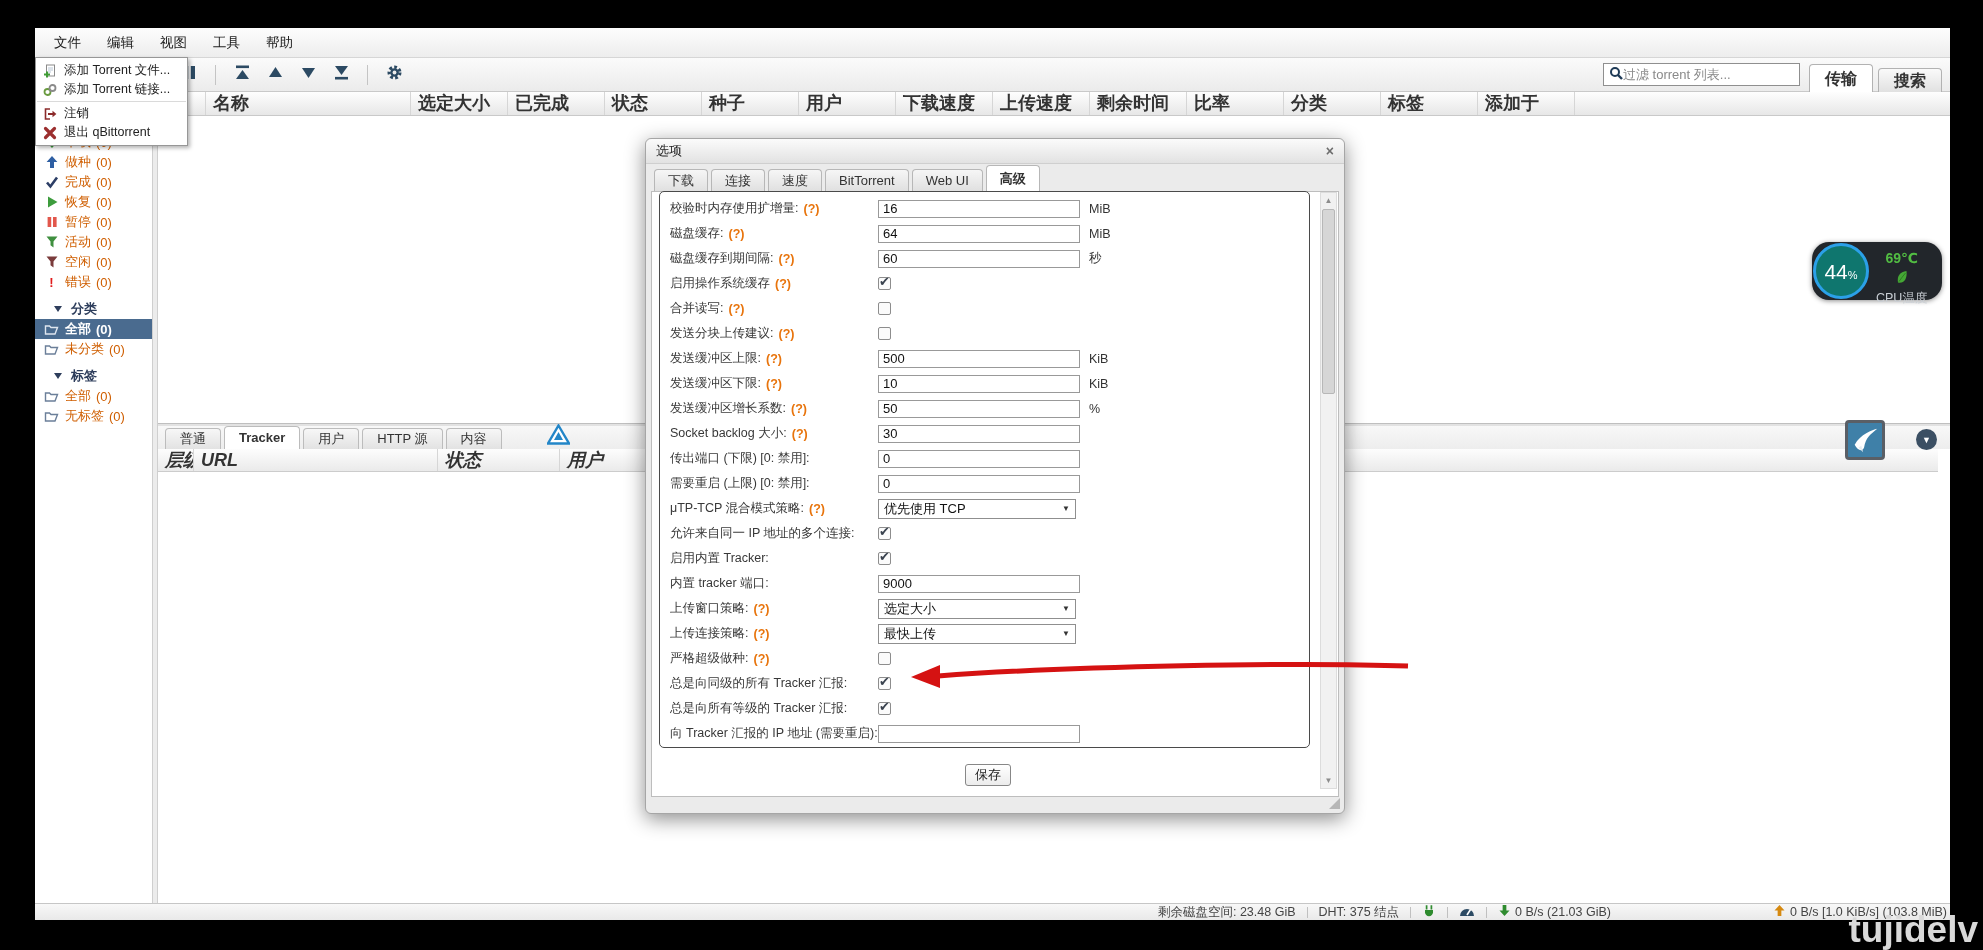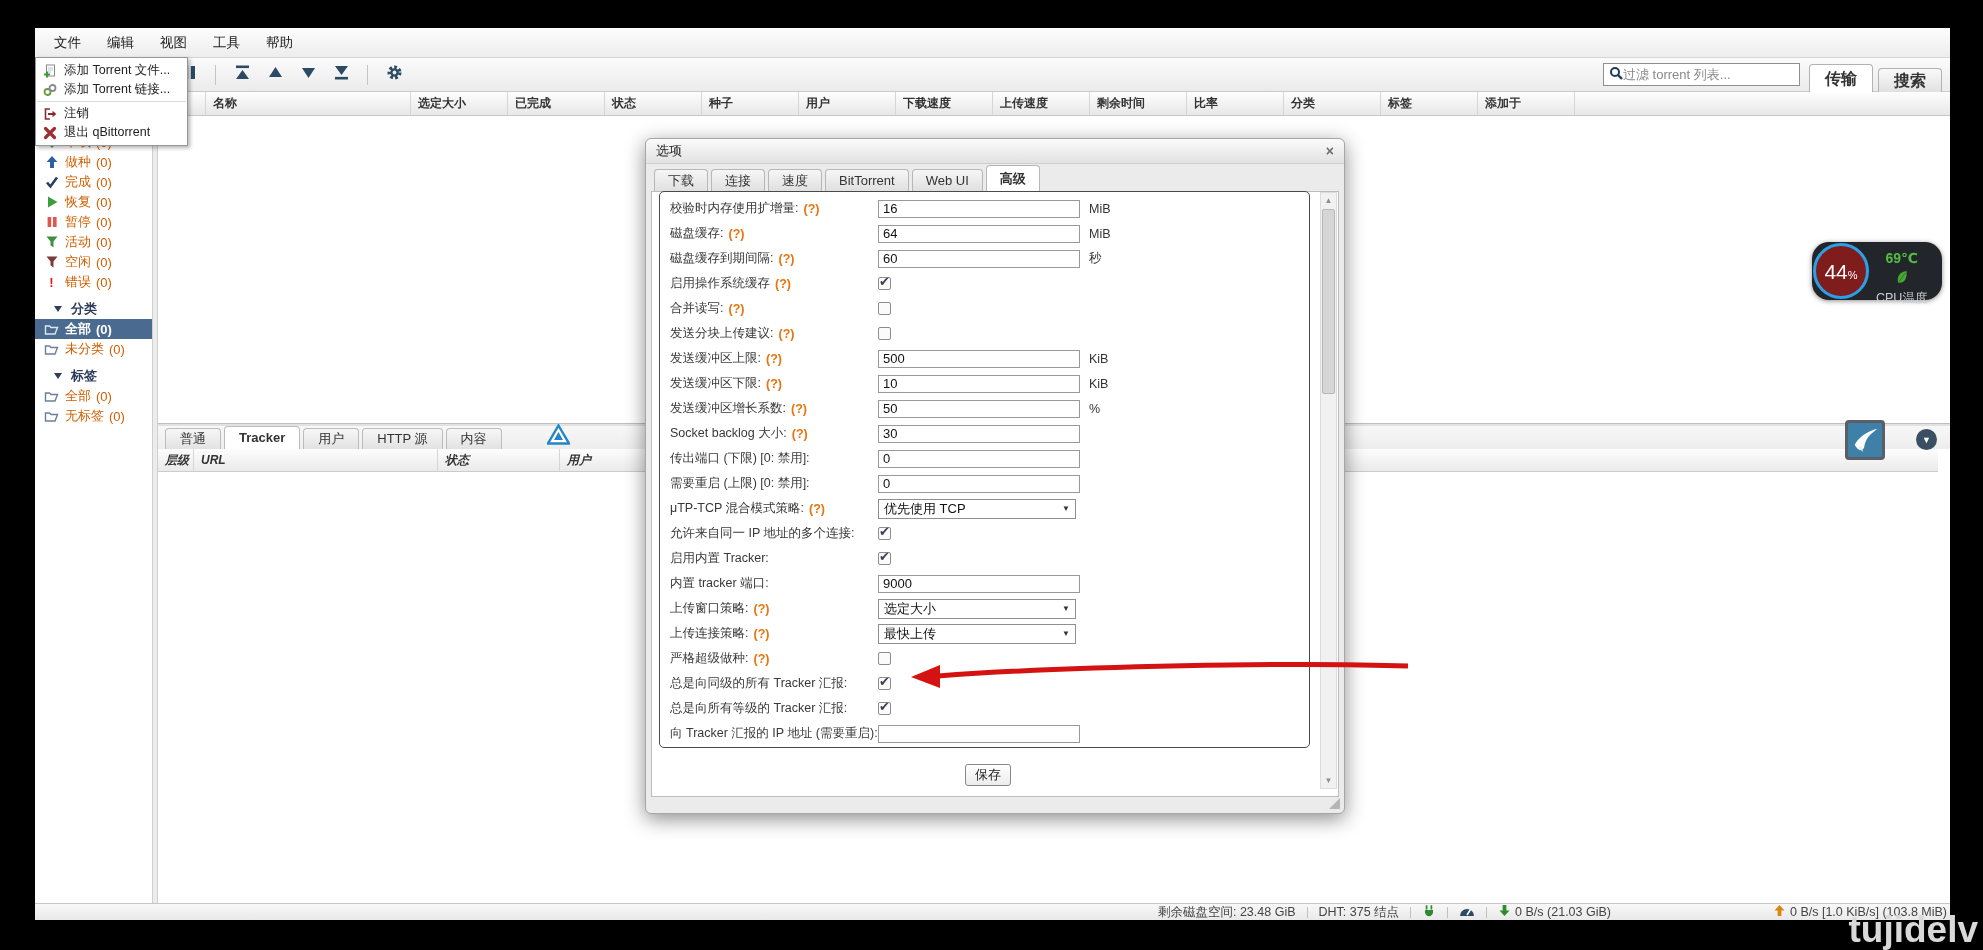--- a/index.html
+++ b/index.html
@@ -25,21 +25,21 @@
   .filterbox input { border:none; outline:none; font-size:13px; width:100%; color:#333; background:transparent;
     font-family:inherit; }
   .filterbox input::placeholder { color:#8a8a8a; }
   .view-tabs { position:absolute; right:8px; top:3px; height:31px; display:flex; gap:5px; align-items:flex-end; }
   .vtab { height:24px; line-height:23px; padding:0 15px; border:1px solid #b2b2b2; border-bottom:none;
     border-radius:4px 4px 0 0; background:linear-gradient(#fafafa,#e1e1e1); font-size:16px; font-weight:bold; color:#333; }
   .vtab.active { background:#fff; height:28px; line-height:27px; }
 
   .thead { position:absolute; left:123px; top:64px; right:0; height:24px; display:flex;
     background:linear-gradient(#fefefe,#e7e7e7); border-bottom:1px solid #c9c9c9; }
-  .th { border-right:1px solid #d6d6d6; font-size:12px; font-weight:bold; color:#333; line-height:23px;
+  .th { border-right:1px solid #d6d6d6; font-size:18px; font-weight:bold; color:#333; line-height:23px;
     padding-left:7px; overflow:hidden; white-space:nowrap; flex:0 0 auto; }
   .th-fill { flex:1 1 auto; border-right:none; }
 
   .sidebar { position:absolute; left:0; top:64px; width:117px; bottom:17px; background:#fff; overflow:hidden; }
   .srow { height:20px; display:flex; align-items:center; gap:6px; padding-left:9px; font-size:13px; color:#cf5e00;
     white-space:nowrap; }
   .srow .cnt { margin-left:-1px; }
   .srow.selected { background:#4a6b8f; color:#fff; font-weight:bold; }
   .srow.section { color:#2e3e5c; font-weight:bold; padding-left:15px; margin-top:7px; }
   .sicon { width:15px; height:15px; display:flex; align-items:center; justify-content:center; flex:0 0 auto; }
@@ -110,21 +110,21 @@
   .save-btn { position:absolute; left:313px; top:572px; width:46px; height:22px; border:1px solid #878787;
     border-radius:3px; background:linear-gradient(#fff,#ececec); font-size:13px; color:#222; display:flex;
     align-items:center; justify-content:center; }
   .grip { position:absolute; right:4px; bottom:4px; width:0; height:0; border-left:11px solid transparent;
     border-bottom:11px solid #b6b6b6; }
 
   
   .red-arrow { position:absolute; left:900px; top:653px; z-index:55; }
   .cpu { position:absolute; left:1812px; top:242px; width:130px; height:58px; background:#22262b; border-radius:17px;
     z-index:40; box-shadow:0 1px 5px rgba(0,0,0,.45); }
-  .cpu-circle { position:absolute; left:1px; top:1px; width:56px; height:56px; border-radius:50%; background:#7f1d1d;
+  .cpu-circle { position:absolute; left:1px; top:1px; width:56px; height:56px; border-radius:50%; background:#0f766e;
     border:3px solid #2ba0e8; display:flex; align-items:baseline; justify-content:center; color:#fff; padding-top:15px; }
   .cpu-circle .pct { font-size:21px; line-height:21px; }
   .cpu-circle .pctu { font-size:11px; }
   .cpu-right { position:absolute; left:64px; top:8px; }
   .cpu-temp { color:#52bd43; font-size:14px; font-weight:bold; display:flex; gap:4px; align-items:center;flex-direction:column; }
   .cpu-label { color:#c9ced4; font-size:12.5px; margin-top:3px; }
   .ext-icon { position:absolute; left:1845px; top:420px; width:40px; height:40px; background:#3f80a8;
     border:3px solid #5a5f66; border-radius:4px; z-index:45; display:flex; align-items:center; justify-content:center; }
   .collapse-btn { position:absolute; left:1916px; top:429px; width:21px; height:21px; border-radius:50%;
     background:#3b4f63; color:#fff; display:flex; align-items:center; justify-content:center; font-size:9px; z-index:45; }

